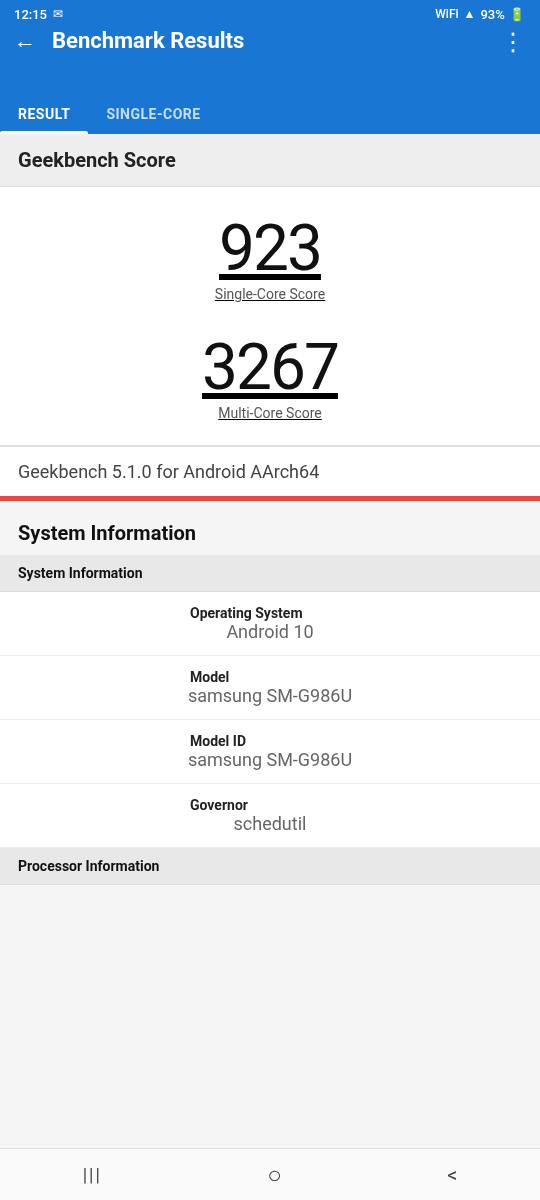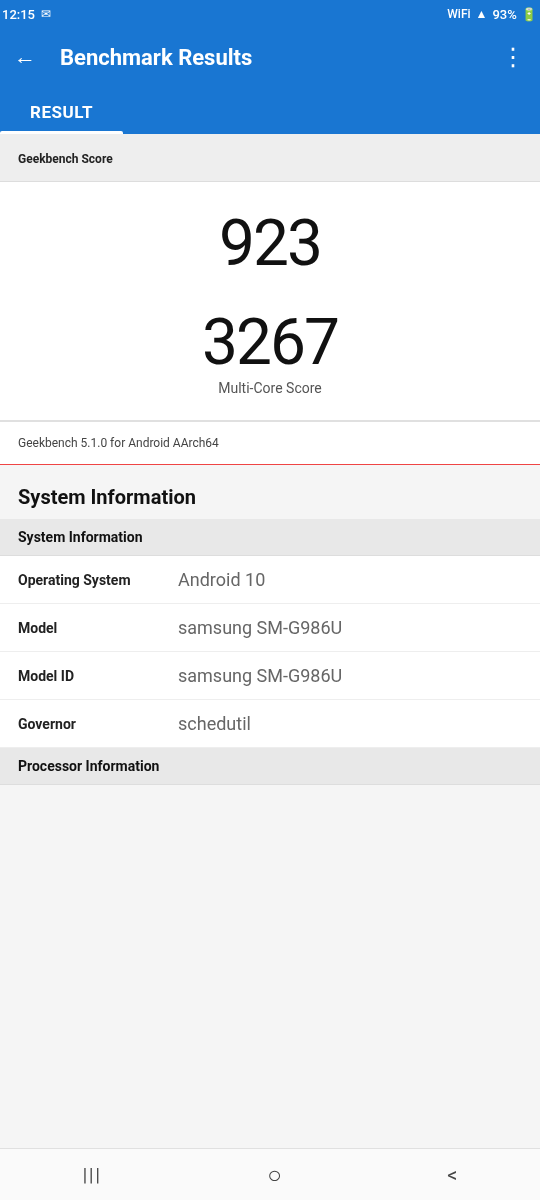--- a/index.html
+++ b/index.html
@@ -12,36 +12,35 @@
       overflow-x: hidden;
     }
 
     
     .status-bar {
       background: #1976d2;
       height: 28px;
       display: flex;
       align-items: center;
       justify-content: space-between;
-      padding: 0 2px;
+      padding: 0 14px;
       color: white;
       font-size: 13px;
       font-weight: 500;
     }
     .status-bar-left { display: flex; align-items: center; gap: 6px; }
     .status-bar-right { display: flex; align-items: center; gap: 5px; }
 
     
     .app-bar {
       background: #1976d2;
       height: 58px;
       display: flex;
-      align-items: center;
       padding: 0 14px;
-      gap: 24px;
+      gap: 16px;
       color: white;
     }
     .app-bar-title {
       font-size: 22px;
       font-weight: 700;
       color: white;
       flex: 1;
     }
     .app-bar-back {
       cursor: pointer;
@@ -56,22 +55,22 @@
     }
 
     
     .tabs {
       background: #1976d2;
       display: flex;
       align-items: flex-end;
       height: 48px;
     }
     .tab {
-      padding: 14px 30px 12px;
-      font-size: 17px;
+      padding: 14px 18px 12px;
+      font-size: 14px;
       font-weight: 700;
       color: rgba(255,255,255,0.75);
       cursor: pointer;
       letter-spacing: 0.5px;
       position: relative;
     }
     .tab.active {
       color: white;
     }
     .tab.active::after {
@@ -85,31 +84,32 @@
       border-radius: 2px 2px 0 0;
     }
 
     
     .section-header {
       background: #eeeeee;
       padding: 14px 18px;
       border-bottom: 1px solid #dddddd;
     }
     .section-header-text {
-      font-size: 12px;
+      font-size: 20px;
       font-weight: 700;
       color: #222;
     }
 
     
     .score-area {
       background: white;
       padding: 28px 0 24px;
       text-align: center;
       border-bottom: 1px solid #e0e0e0;
+      text-decoration: underline;
     }
     .score-value {
       font-size: 64px;
       font-weight: 400;
       color: #111;
       letter-spacing: -2px;
       line-height: 1.05;
     }
     .score-label {
       font-size: 14px;
@@ -118,22 +118,22 @@
     }
     .score-divider {
       height: 32px;
     }
 
     
     .version-info {
       background: white;
       padding: 14px 18px;
       border-top: 1px solid #e0e0e0;
-      border-bottom: 1px solid #ef4444;
-      font-size: 12px;
+      border-bottom: 5px solid #ef4444;
+      font-size: 18px;
       color: #444;
     }
 
     
     .system-info-title {
       background: #f5f5f5;
       padding: 20px 18px 10px;
       font-size: 20px;
       font-weight: 700;
       color: #111;
@@ -148,20 +148,21 @@
       font-weight: 700;
       color: #111;
       border-bottom: 1px solid #ddd;
     }
     .info-row {
       display: flex;
       align-items: center;
       padding: 13px 18px;
       border-bottom: 1px solid #eeeeee;
       background: white;
+      flex-direction: column;
     }
     .info-row-key {
       font-size: 14px;
       font-weight: 700;
       color: #222;
       width: 160px;
       flex-shrink: 0;
     }
     .info-row-value {
       font-size: 18px;
@@ -213,28 +214,32 @@
 <div class="app-bar">
   <span class="app-bar-back icon-back"></span>
   <span class="app-bar-title">Benchmark Results</span>
   <span class="app-bar-more icon-more"></span>
 </div>
 
 <div class="tabs">
   <div class="tab active">
     <span>RESULT</span>
   </div>
+  <div class="tab">
+    <span>SINGLE-CORE</span>
+  </div>
 </div>
 
 <div class="section-header">
   <span class="section-header-text">Geekbench Score</span>
 </div>
 
 <div class="score-area">
   <div class="score-value">923</div>
+  <div class="score-label">Single-Core Score</div>
   <div class="score-divider"></div>
   <div class="score-value">3267</div>
   <div class="score-label">Multi-Core Score</div>
 </div>
 
 <div class="version-info">
   <span>Geekbench 5.1.0 for Android AArch64</span>
 </div>
 
 <div class="system-info-title">

